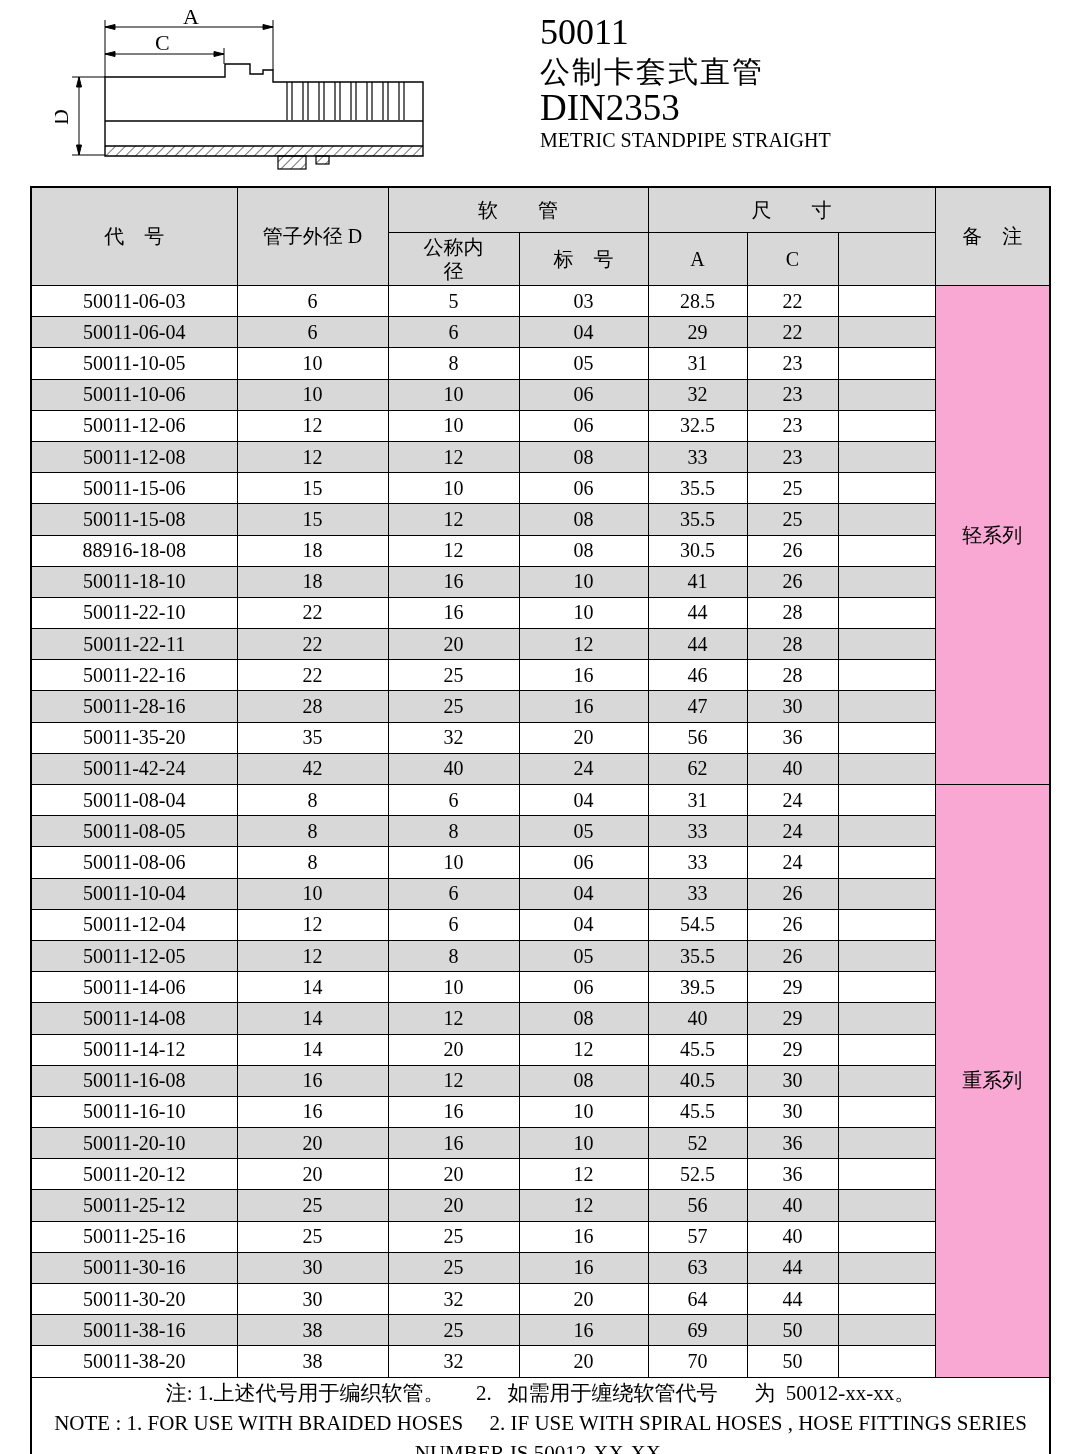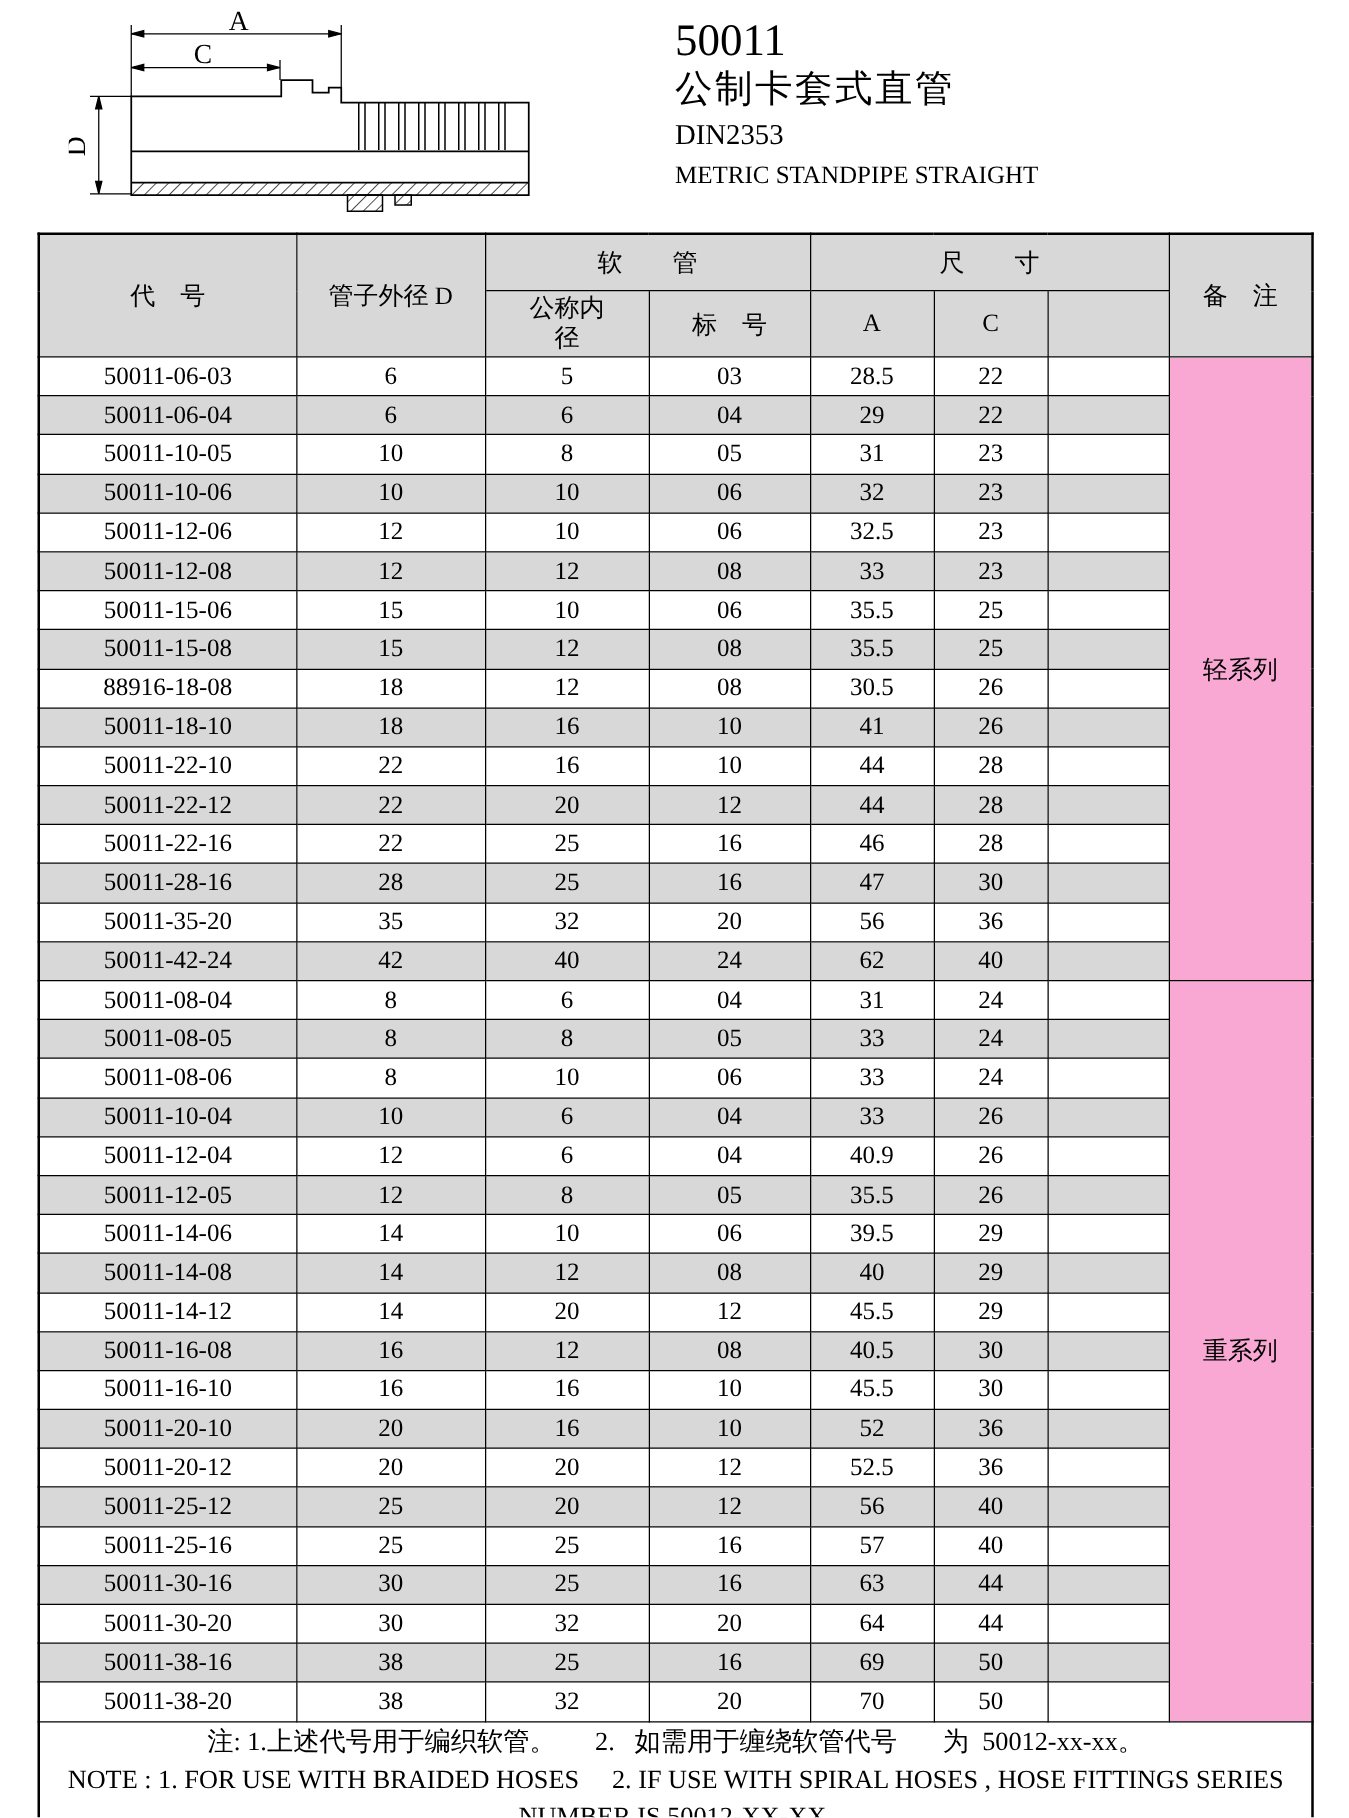--- a/index.html
+++ b/index.html
@@ -3,21 +3,21 @@
 <meta charset="utf-8">
 <style>
   html,body { margin:0; padding:0; background:#ffffff; }
   body { font-family:"Liberation Serif","DejaVu Serif",serif; color:#000; }
   .page { position:relative; width:1079px; height:1454px; background:#fff; overflow:hidden; }
 
   
   .titles { position:absolute; left:540px; top:12px; width:432px; text-align:left; }
   .t-code   { font-size:36px; line-height:40px; }
   .t-cn     { font-size:30px; line-height:40px; letter-spacing:2px; }
-  .t-std    { font-size:23px; line-height:32px; }
+  .t-std    { font-size:37px; line-height:32px; }
   .t-en     { font-size:20px; line-height:32px; }
 
   
   .drawing { position:absolute; left:55px; top:8px; }
 
   
   table.fittings { position:absolute; left:30px; top:186px; width:1019px;
     border-collapse:collapse; table-layout:fixed; border:2px solid #000; }
   table.fittings th, table.fittings td {
     border:1px solid #000; text-align:center; vertical-align:middle;
@@ -232,21 +232,21 @@
         <tr>
           <td>50011-22-10</td>
           <td>22</td>
           <td>16</td>
           <td>10</td>
           <td>44</td>
           <td>28</td>
           <td></td>
         </tr>
         <tr class="alt">
-          <td>50011-22-12</td>
+          <td>50011-22-11</td>
           <td>22</td>
           <td>20</td>
           <td>12</td>
           <td>44</td>
           <td>28</td>
           <td></td>
         </tr>
         <tr>
           <td>50011-22-16</td>
           <td>22</td>
@@ -318,21 +318,21 @@
           <td>04</td>
           <td>33</td>
           <td>26</td>
           <td></td>
         </tr>
         <tr>
           <td>50011-12-04</td>
           <td>12</td>
           <td>6</td>
           <td>04</td>
-          <td>40.9</td>
+          <td>54.5</td>
           <td>26</td>
           <td></td>
         </tr>
         <tr class="alt">
           <td>50011-12-05</td>
           <td>12</td>
           <td>8</td>
           <td>05</td>
           <td>35.5</td>
           <td>26</td>

